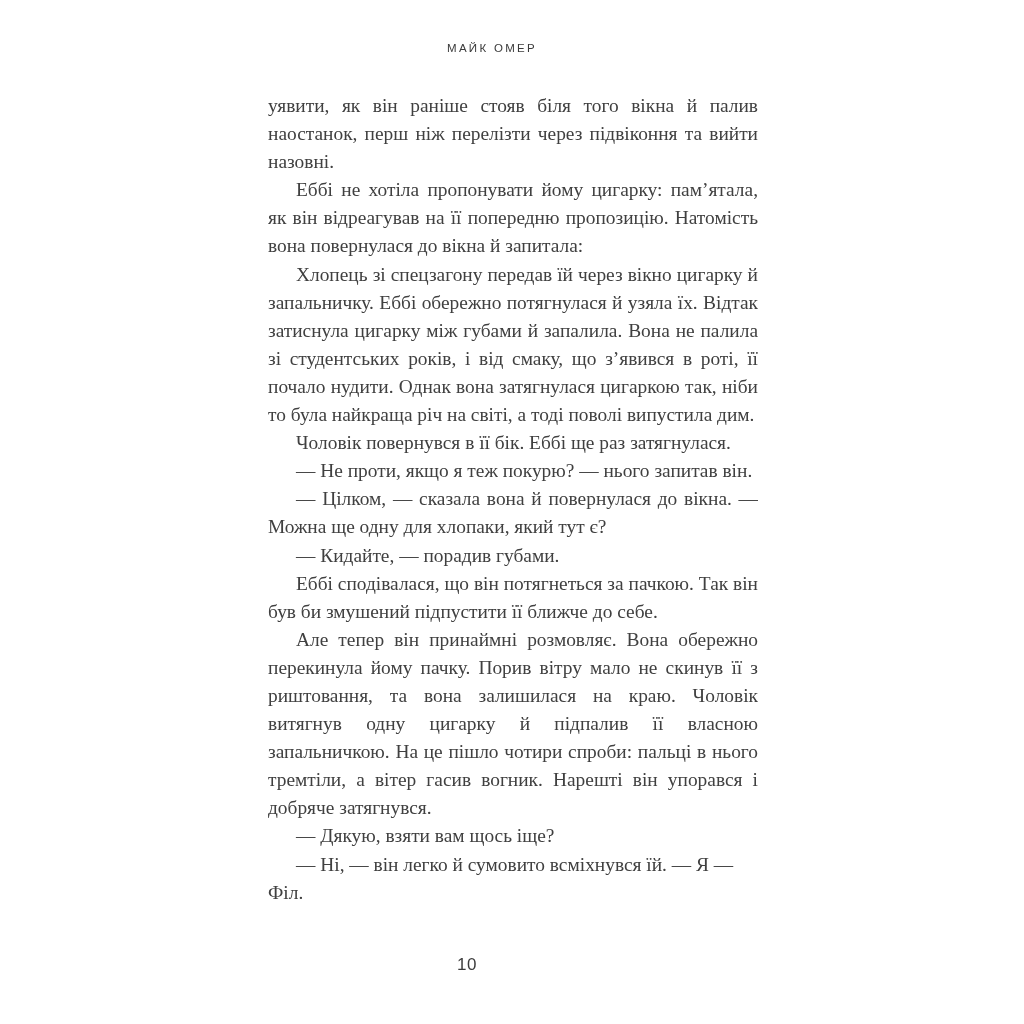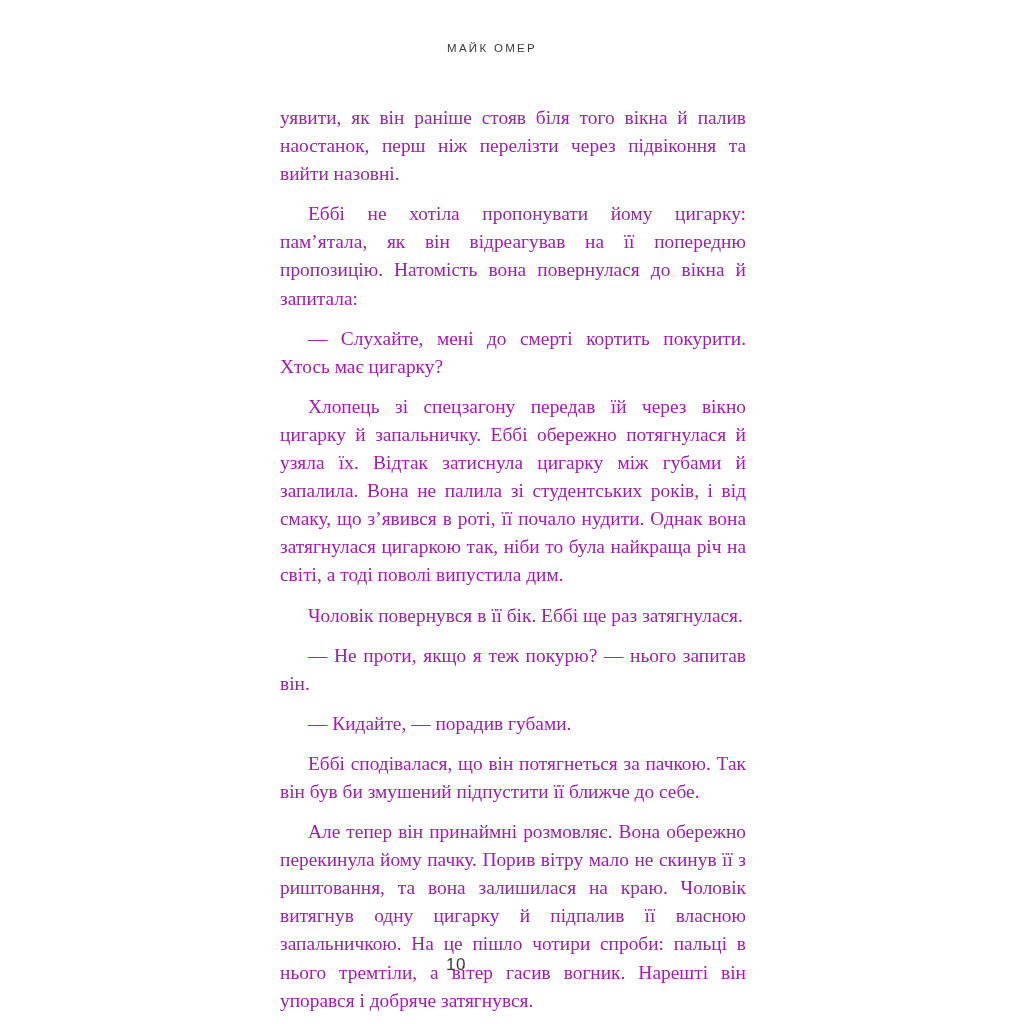--- a/index.html
+++ b/index.html
@@ -37,66 +37,66 @@
   }
 
   .text-column {
     position: absolute;
     top: 92px;
     left: 268px;
     width: 490px;
   }
 
   .para {
-    margin: 12px;
+    margin: 0;
     font-size: 19.4px;
     line-height: 28.1px;
-    color: #a21caf;
+    color: #404040;
     text-align: justify;
     text-justify: inter-word;
     text-indent: 28px;
     hyphens: manual;
     -webkit-hyphens: manual;
     word-spacing: 0px;
   }
 
   .para.no-indent {
     text-indent: 0;
   }
 
   .para.last-left {
     text-align: left;
   }
 
   .folio {
     position: absolute;
     top: 955px;
-    left: 0;
+    left: 11px;
     width: 912px;
     text-align: center;
     font-family: "Liberation Sans", "DejaVu Sans", sans-serif;
     font-size: 17px;
     color: #3c3c3c;
     letter-spacing: 0.5px;
   }
 </style>
 </head>
 <body>
 
 <div class="page">
 
   <div class="running-head">МАЙК ОМЕР</div>
 
   <div class="text-column">
     <p class="para no-indent">уявити, як він раніше стояв біля того вікна й палив наостанок, перш ніж перелізти через підвіконня та вийти назовні.</p>
     <p class="para">Еббі не хотіла пропонувати йому цигарку: пам’ятала, як він відреагував на її попередню пропозицію. Натомість вона повернулася до вікна й запитала:</p>
-    <p class="para">— Слухайте, мені до смерті кортить покурити. Хтось має цигарку?</p>
     <p class="para">Хлопець зі спецзагону передав їй через вікно цигарку й запальничку. Еббі обережно потягнулася й узяла їх. Відтак затиснула цигарку між губами й запалила. Вона не палила зі студентських років, і від смаку, що з’явився в роті, її почало нудити. Однак вона затягнулася цигаркою так, ніби то була найкраща річ на світі, а тоді поволі випустила дим.</p>
     <p class="para">Чоловік повернувся в її бік. Еббі ще раз затягнулася.</p>
     <p class="para">— Не проти, якщо я теж покурю? — нього запитав він.</p>
+    <p class="para">— Цілком, — сказала вона й повернулася до вікна. — Можна ще одну для хлопаки, який тут є?</p>
     <p class="para">— Кидайте, — порадив губами.</p>
     <p class="para">Еббі сподівалася, що він потягнеться за пачкою. Так він був би змушений підпустити її ближче до себе.</p>
     <p class="para">Але тепер він принаймні розмовляє. Вона обережно перекинула йому пачку. Порив вітру мало не скинув її з риштовання, та вона залишилася на краю. Чоловік витягнув одну цигарку й підпалив її власною запальничкою. На це пішло чотири спроби: пальці в нього тремтіли, а вітер гасив вогник. Нарешті він упорався і добряче затягнувся.</p>
     <p class="para">— Дякую, взяти вам щось іще?</p>
     <p class="para last-left">— Ні, — він легко й сумовито всміхнувся їй. — Я — Філ.</p>
   </div>
 
   <div class="folio">10</div>
 
 </div>

